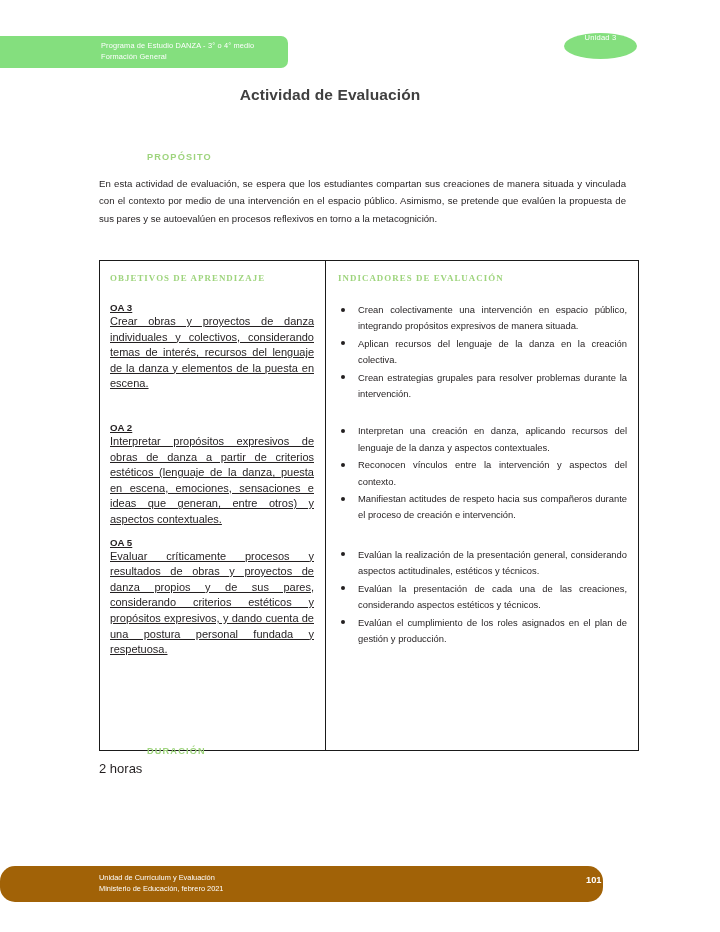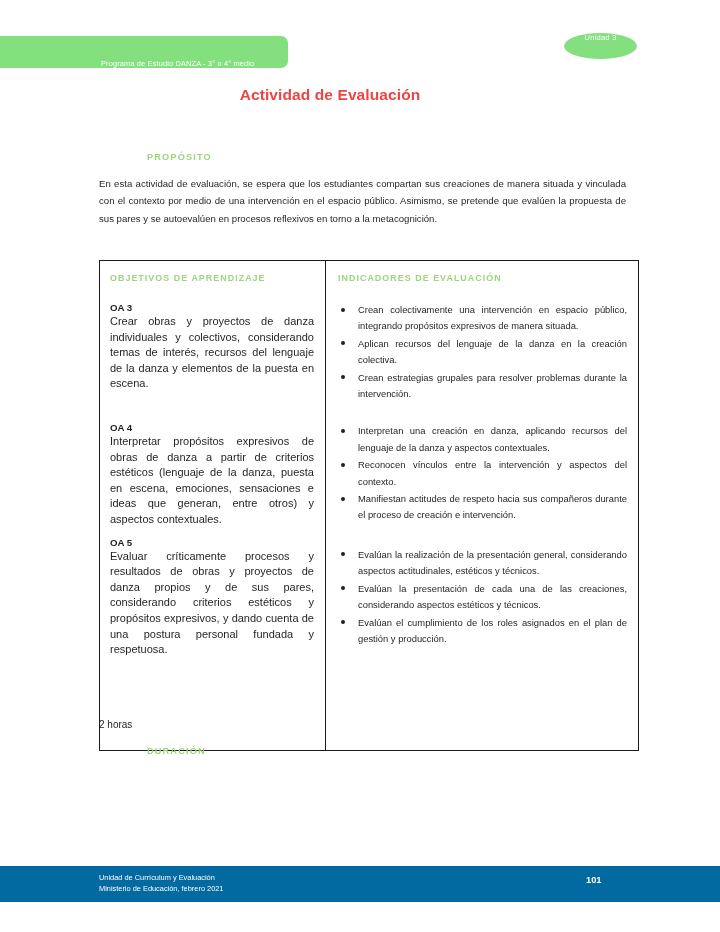--- a/index.html
+++ b/index.html
@@ -20,21 +20,21 @@
   
   .doc-header {
     position: absolute;
     top: 36px;
     left: 0;
     width: 288px;
     height: 32px;
     background: #84df7e;
     border-top-right-radius: 7px;
     border-bottom-right-radius: 7px;
-    padding: 23px 10px 0 101px;
+    padding: 5px 10px 0 101px;
   }
   .doc-header .line {
     color: #ffffff;
     font-size: 7.4px;
     line-height: 10.5px;
     letter-spacing: 0.15px;
     white-space: nowrap;
   }
 
   .unit-badge {
@@ -55,21 +55,21 @@
     letter-spacing: 0.2px;
   }
 
   
   .page-title {
     position: absolute;
     top: 86px;
     left: 0;
     width: 660px;
     text-align: center;
-    color: #ef4444;
+    color: #404040;
     font-size: 15.5px;
     font-weight: bold;
     letter-spacing: 0.1px;
   }
 
   .section-label {
     color: #9ed47d;
     font-size: 9.2px;
     font-weight: bold;
     letter-spacing: 1.15px;
@@ -111,23 +111,24 @@
   .col-right {
     flex: 1;
     padding: 12px 11px 0 12px;
   }
   .col-head {
     color: #9ed47d;
     font-size: 8.9px;
     font-weight: bold;
     letter-spacing: 1.05px;
     margin-bottom: 19px;
-  }
-
-  .oa-block { margin-bottom: 0; }
+    font-family: Liberation Serif, serif;
+  }
+
+  .oa-block { margin-bottom: 0; text-decoration: underline; }
   .oa-code {
     font-size: 9.7px;
     font-weight: bold;
     color: #231f20;
     margin-bottom: 1px;
   }
   .oa-desc {
     font-size: 11px;
     line-height: 15.6px;
     text-align: justify;
@@ -164,34 +165,35 @@
   .ind-gap-2 { height: 22px; }
 
   
   .duracion-label {
     position: absolute;
     top: 746px;
     left: 99px;
   }
   .duracion-value {
     position: absolute;
-    top: 719px;
-    left: 99px;
-    font-size: 10px;
+    top: 761px;
+    left: 99px;
+    font-size: 13px;
     color: #231f20;
   }
 
   
   .doc-footer {
     position: absolute;
     left: 0;
     top: 866px;
-    width: 720px;
+    width: 603px;
     height: 36px;
-    background: #0369a1;
+    background: #a16207;
+    border-radius: 15px;
   }
   .footer-left {
     position: absolute;
     top: 7px;
     left: 99px;
     color: #ffffff;
     font-size: 7.4px;
     line-height: 10.8px;
   }
   .footer-page {
@@ -227,21 +229,21 @@
     <div class="col-head">OBJETIVOS DE APRENDIZAJE</div>
 
     <div class="oa-block">
       <div class="oa-code">OA 3</div>
       <div class="oa-desc">Crear obras y proyectos de danza individuales y colectivos, considerando temas de interés, recursos del lenguaje de la danza y elementos de la puesta en escena.</div>
     </div>
 
     <div class="oa-gap-1"></div>
 
     <div class="oa-block">
-      <div class="oa-code">OA 4</div>
+      <div class="oa-code">OA 2</div>
       <div class="oa-desc">Interpretar propósitos expresivos de obras de danza a partir de criterios estéticos (lenguaje de la danza, puesta en escena, emociones, sensaciones e ideas que generan, entre otros) y aspectos contextuales.</div>
     </div>
 
     <div class="oa-gap-2"></div>
 
     <div class="oa-block">
       <div class="oa-code">OA 5</div>
       <div class="oa-desc">Evaluar críticamente procesos y resultados de obras y proyectos de danza propios y de sus pares, considerando criterios estéticos y propósitos expresivos, y dando cuenta de una postura personal fundada y respetuosa.</div>
     </div>
   </div>

